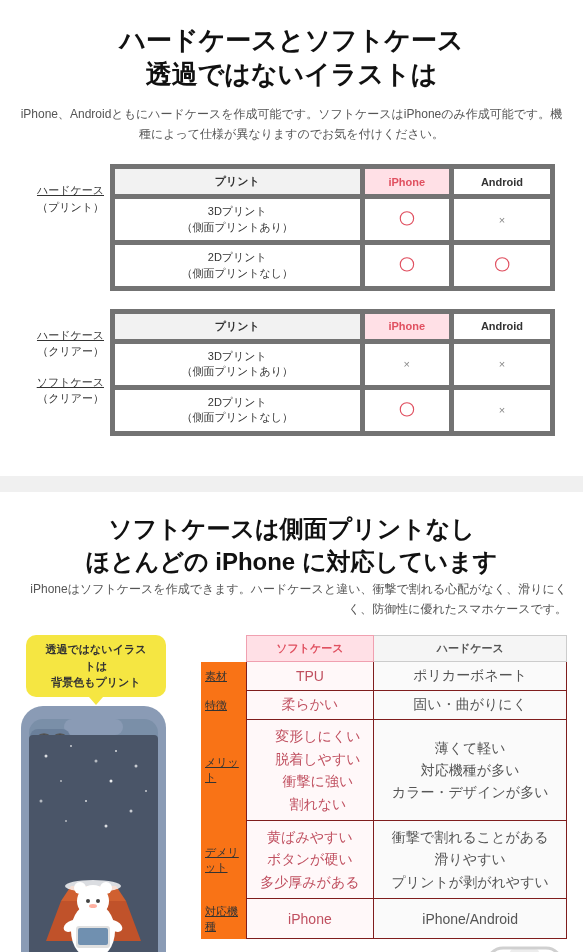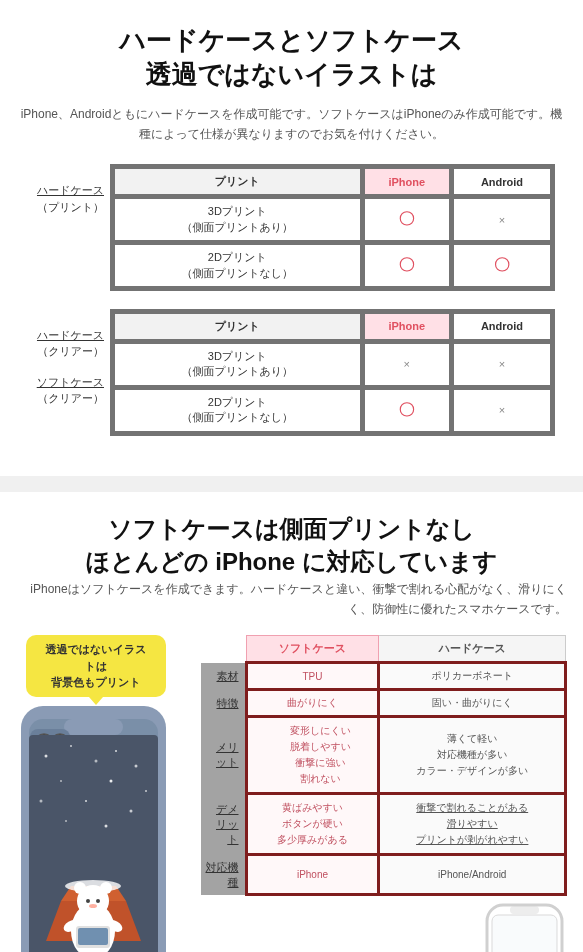--- a/index.html
+++ b/index.html
@@ -106,29 +106,29 @@
 
     .comparison-table th.hard-col {
       background: #f5f5f5;
       color: #555;
       border: 1px solid #ccc;
     }
 
     .comparison-table td {
       padding: 5px 4px;
       text-align: center;
-      border: 3px solid #7f1d1d;
-      font-size: 10px;
+      border: 1px solid #7f1d1d;
+      font-size: 14px;
       vertical-align: middle;
     }
 
     .comparison-table .row-label {
-      text-align: right;
+      text-align: left;
       font-size: 11px;
-      background: #a3a3a3;
+      background: #f97316;
       border: none;
       padding-right: 6px;
       color: #333;
     }
 
     .comparison-table .row-label span {
       text-decoration: underline;
     }
 
     .comparison-table td.soft-cell {
@@ -347,34 +347,34 @@
         <tbody>
 
           <tr>
             <td class="row-label"><span>素材</span></td>
             <td class="soft-cell">TPU</td>
             <td class="hard-cell">ポリカーボネート</td>
           </tr>
 
           <tr>
             <td class="row-label"><span>特徴</span></td>
-            <td class="soft-cell">曲がりにく</td>
+            <td class="soft-cell">柔らかい</td>
             <td class="hard-cell">固い・曲がりにく</td>
           </tr>
 
           <tr>
             <td class="row-label"><span>メリット</span></td>
             <td class="soft-cell" style="line-height:1.6;padding-left:20px;">変形しにくい<br>脱着しやすい<br>衝撃に強い<br>割れない</td>
             <td class="hard-cell" style="line-height:1.6;margin-left:12px;">薄くて軽い<br>対応機種が多い<br>カラー・デザインが多い</td>
           </tr>
 
           <tr>
             <td class="row-label"><span>デメリット</span></td>
             <td class="soft-cell" style="line-height:1.6;">黄ばみやすい<br>ボタンが硬い<br>多少厚みがある</td>
-            <td class="hard-cell" style="line-height:1.6;text-decoration:underline;">衝撃で割れることがある<br>滑りやすい<br>プリントが剥がれやすい</td>
+            <td class="hard-cell" style="line-height:1.6;">衝撃で割れることがある<br>滑りやすい<br>プリントが剥がれやすい</td>
           </tr>
 
           <tr>
             <td class="row-label"><span>対応機種</span></td>
             <td class="soft-cell">iPhone</td>
             <td class="hard-cell">iPhone/Android</td>
           </tr>
         </tbody>
       </table>
 

